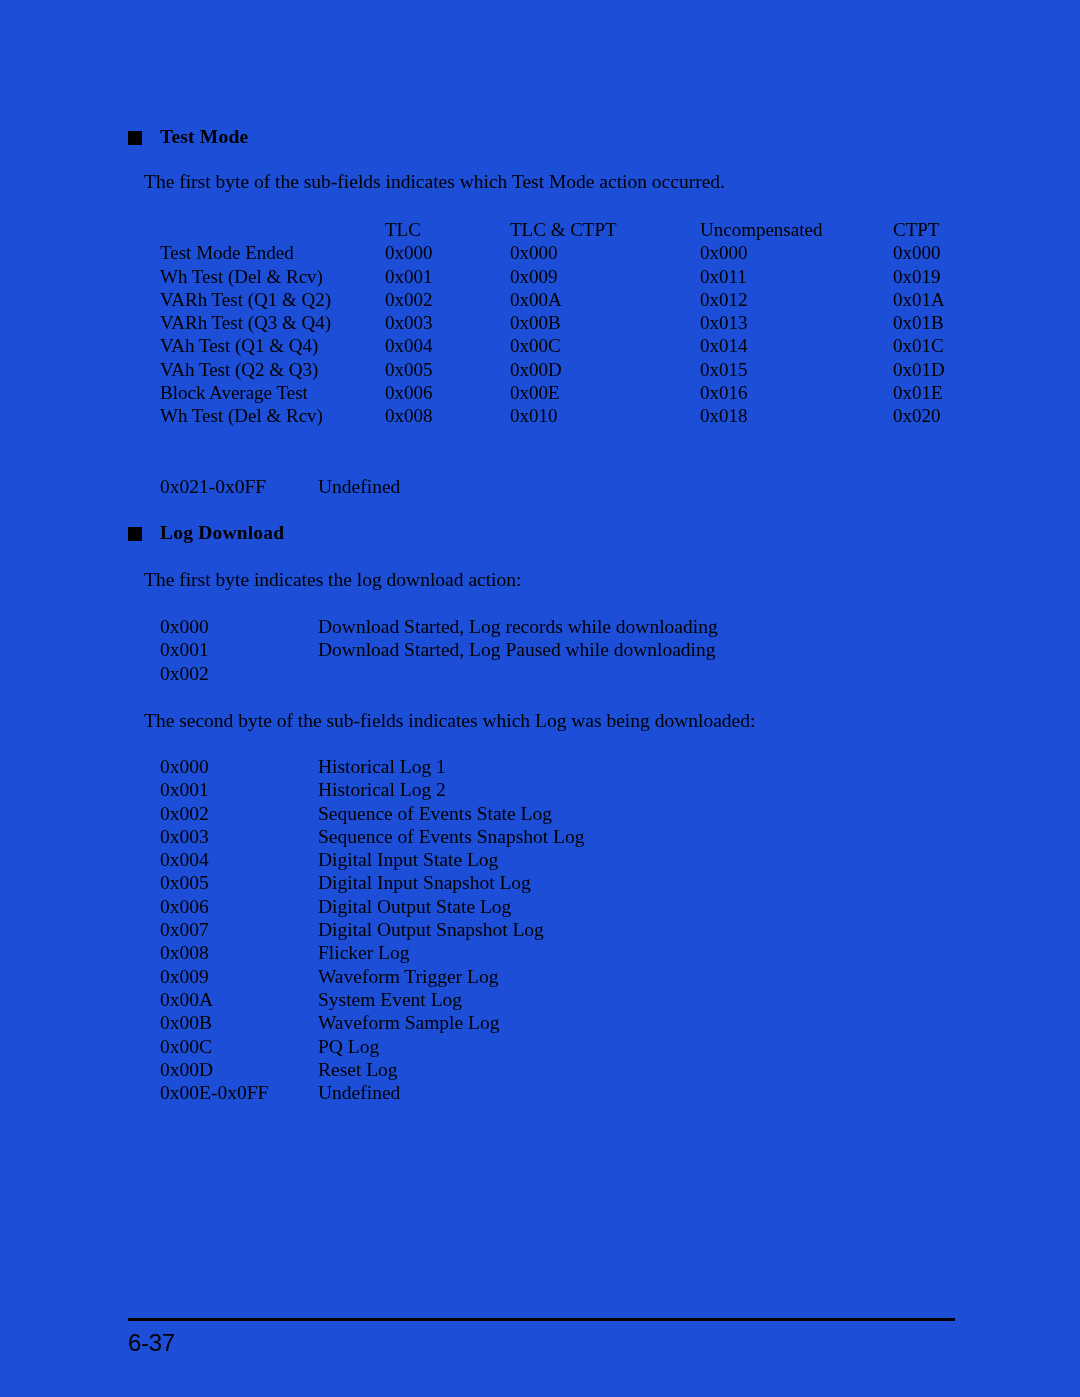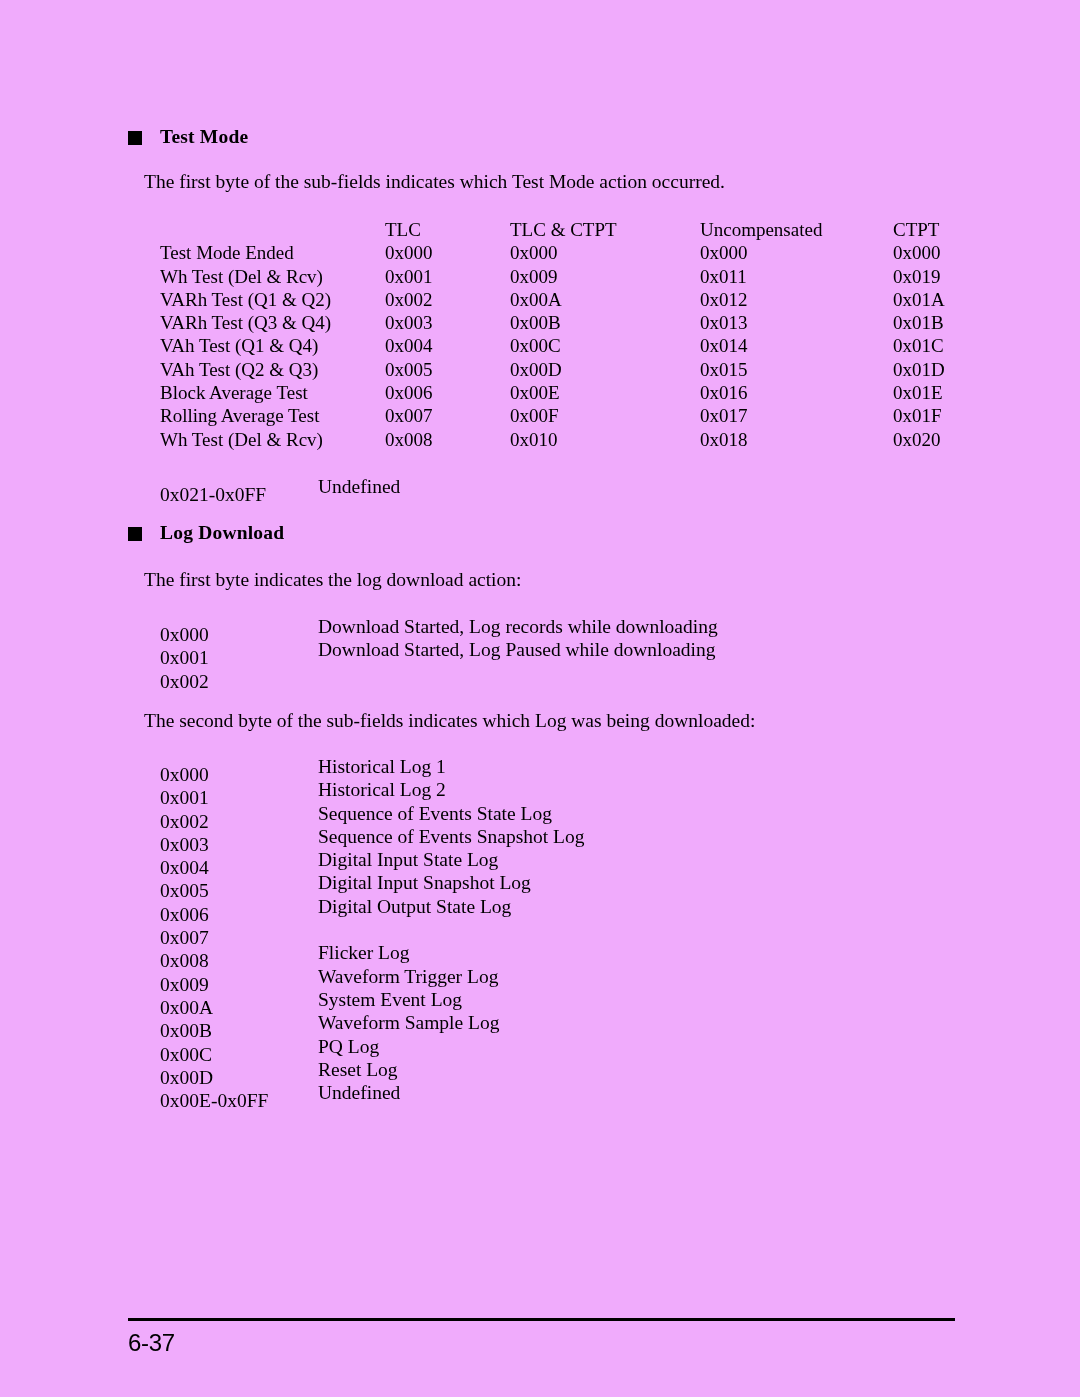--- a/index.html
+++ b/index.html
@@ -9,21 +9,21 @@
     background: #ffffff;
   }
   body {
     font-family: "Liberation Serif", "DejaVu Serif", serif;
     color: #000000;
   }
   #page {
     position: relative;
     width: 1080px;
     height: 1397px;
-    background: #f0abfc;
+    background: #1d4ed8;
     overflow: hidden;
   }
   
   .section-heading {
     position: absolute;
     left: 128px;
     display: flex;
     align-items: center;
     gap: 18px;
   }
@@ -81,21 +81,20 @@
   }
   .deflist .row {
     display: flex;
     height: 23.3px;
     line-height: 23.3px;
     white-space: nowrap;
   }
   .deflist .code {
     width: 158px;
     flex: 0 0 158px;
-    margin-top: 8px;
   }
   .deflist .desc {
     flex: 1 1 auto;
   }
   
   .footer-rule {
     position: absolute;
     left: 128px;
     top: 1318px;
     width: 827px;
@@ -180,27 +179,20 @@
         <td class="c-ctpt">0x01D</td>
       </tr>
       <tr>
         <td class="c-label">Block Average Test</td>
         <td class="c-tlc">0x006</td>
         <td class="c-tlcct">0x00E</td>
         <td class="c-unc">0x016</td>
         <td class="c-ctpt">0x01E</td>
       </tr>
       <tr>
-        <td class="c-label">Rolling Average Test</td>
-        <td class="c-tlc">0x007</td>
-        <td class="c-tlcct">0x00F</td>
-        <td class="c-unc">0x017</td>
-        <td class="c-ctpt">0x01F</td>
-      </tr>
-      <tr>
         <td class="c-label">Wh Test (Del &amp; Rcv)</td>
         <td class="c-tlc">0x008</td>
         <td class="c-tlcct">0x010</td>
         <td class="c-unc">0x018</td>
         <td class="c-ctpt">0x020</td>
       </tr>
     </tbody>
   </table>
 
   <div class="deflist" style="top:475px;">
@@ -257,20 +249,21 @@
     <div class="row">
       <span class="code">0x005</span>
       <span class="desc">Digital Input Snapshot Log</span>
     </div>
     <div class="row">
       <span class="code">0x006</span>
       <span class="desc">Digital Output State Log</span>
     </div>
     <div class="row">
       <span class="code">0x007</span>
+      <span class="desc">Digital Output Snapshot Log</span>
     </div>
     <div class="row">
       <span class="code">0x008</span>
       <span class="desc">Flicker Log</span>
     </div>
     <div class="row">
       <span class="code">0x009</span>
       <span class="desc">Waveform Trigger Log</span>
     </div>
     <div class="row">

